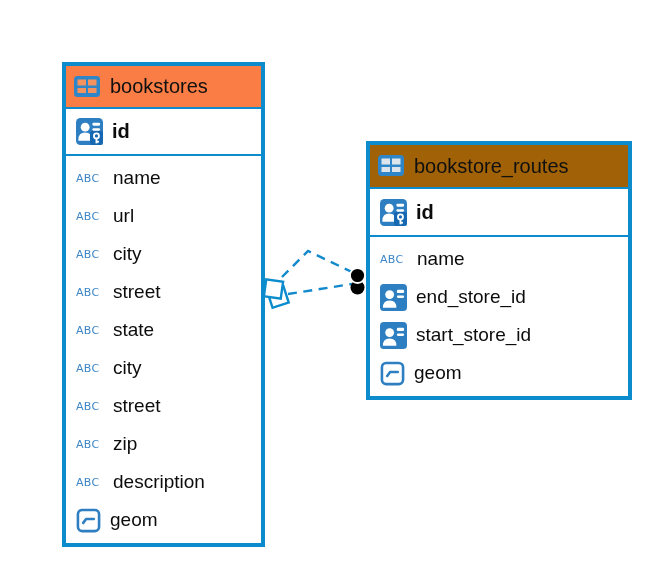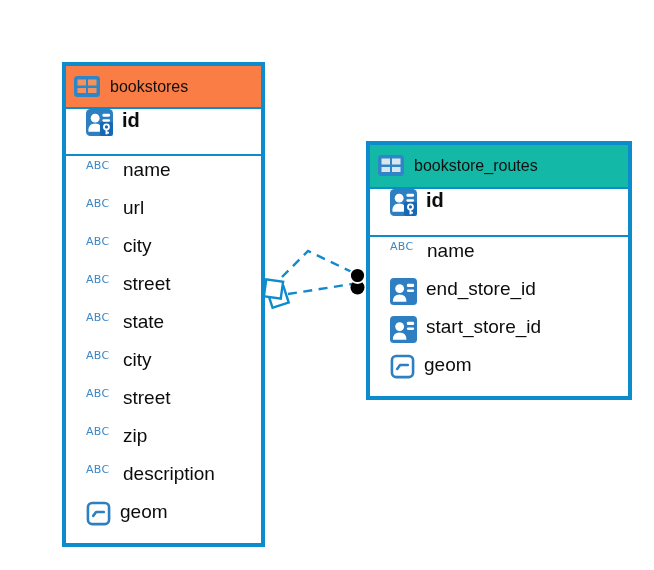--- a/index.html
+++ b/index.html
@@ -23,32 +23,33 @@
   .entity-right { left: 366px; top: 141px; width: 266px; }
 
   .entity-header {
     display: flex;
     align-items: center;
     gap: 9px;
     padding-left: 8px;
     border-bottom: 2px solid #0d8ccd;
   }
   .entity-left  .entity-header { height: 43px; background: #f97d45; }
-  .entity-right .entity-header { height: 44px; background: #14b8a6; }
+  .entity-right .entity-header { height: 44px; background: #a16207; }
 
   .entity-title {
-    font-size: 16px;
+    font-size: 20px;
     color: #101010;
     white-space: nowrap;
   }
 
   .row {
     display: flex;
+    align-items: center;
     gap: 9px;
-    padding-left: 20px;
+    padding-left: 10px;
     height: 38px;
     font-size: 19px;
     color: #0c0c0c;
     white-space: nowrap;
   }
   .pk-row {
     font-weight: bold;
     font-size: 20px;
     border-bottom: 2px solid #0d8ccd;
   }

